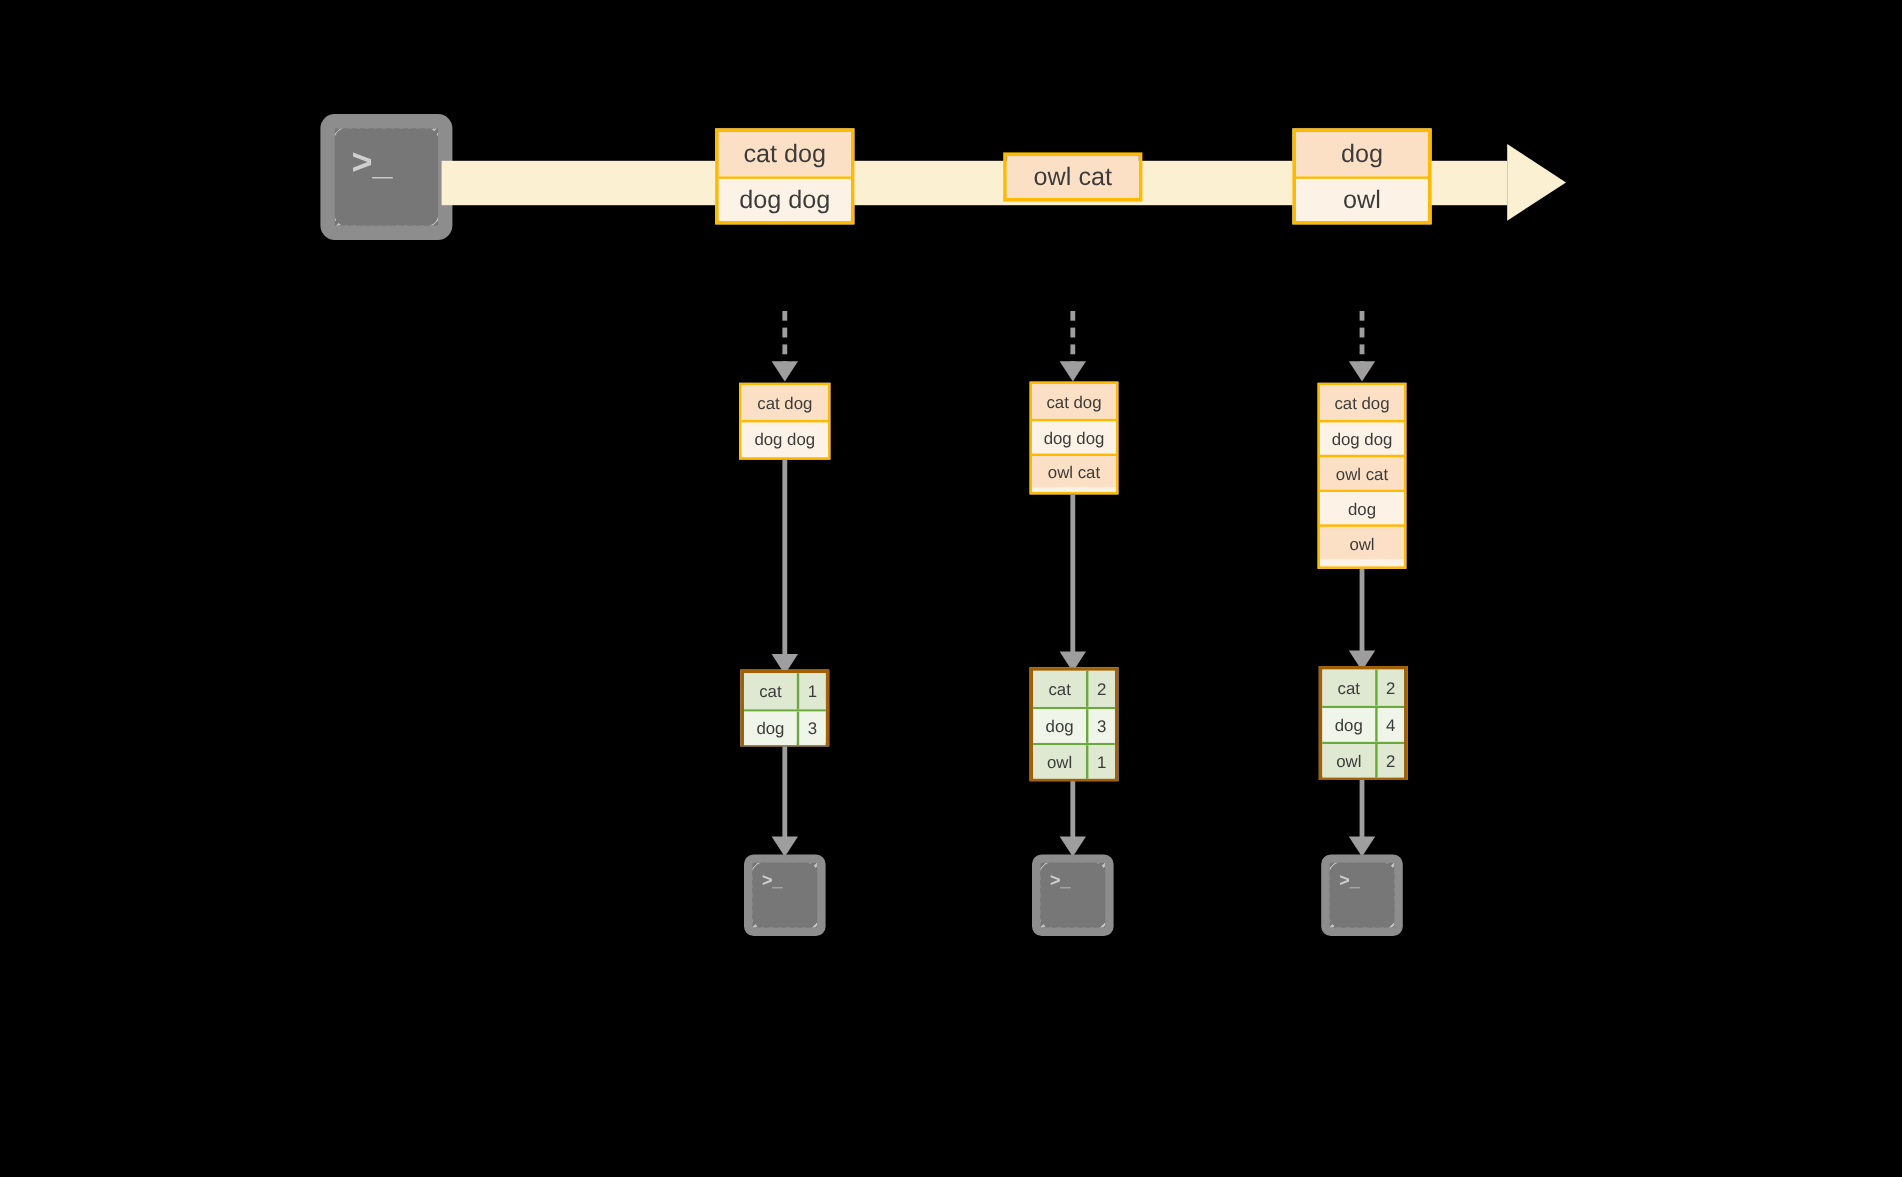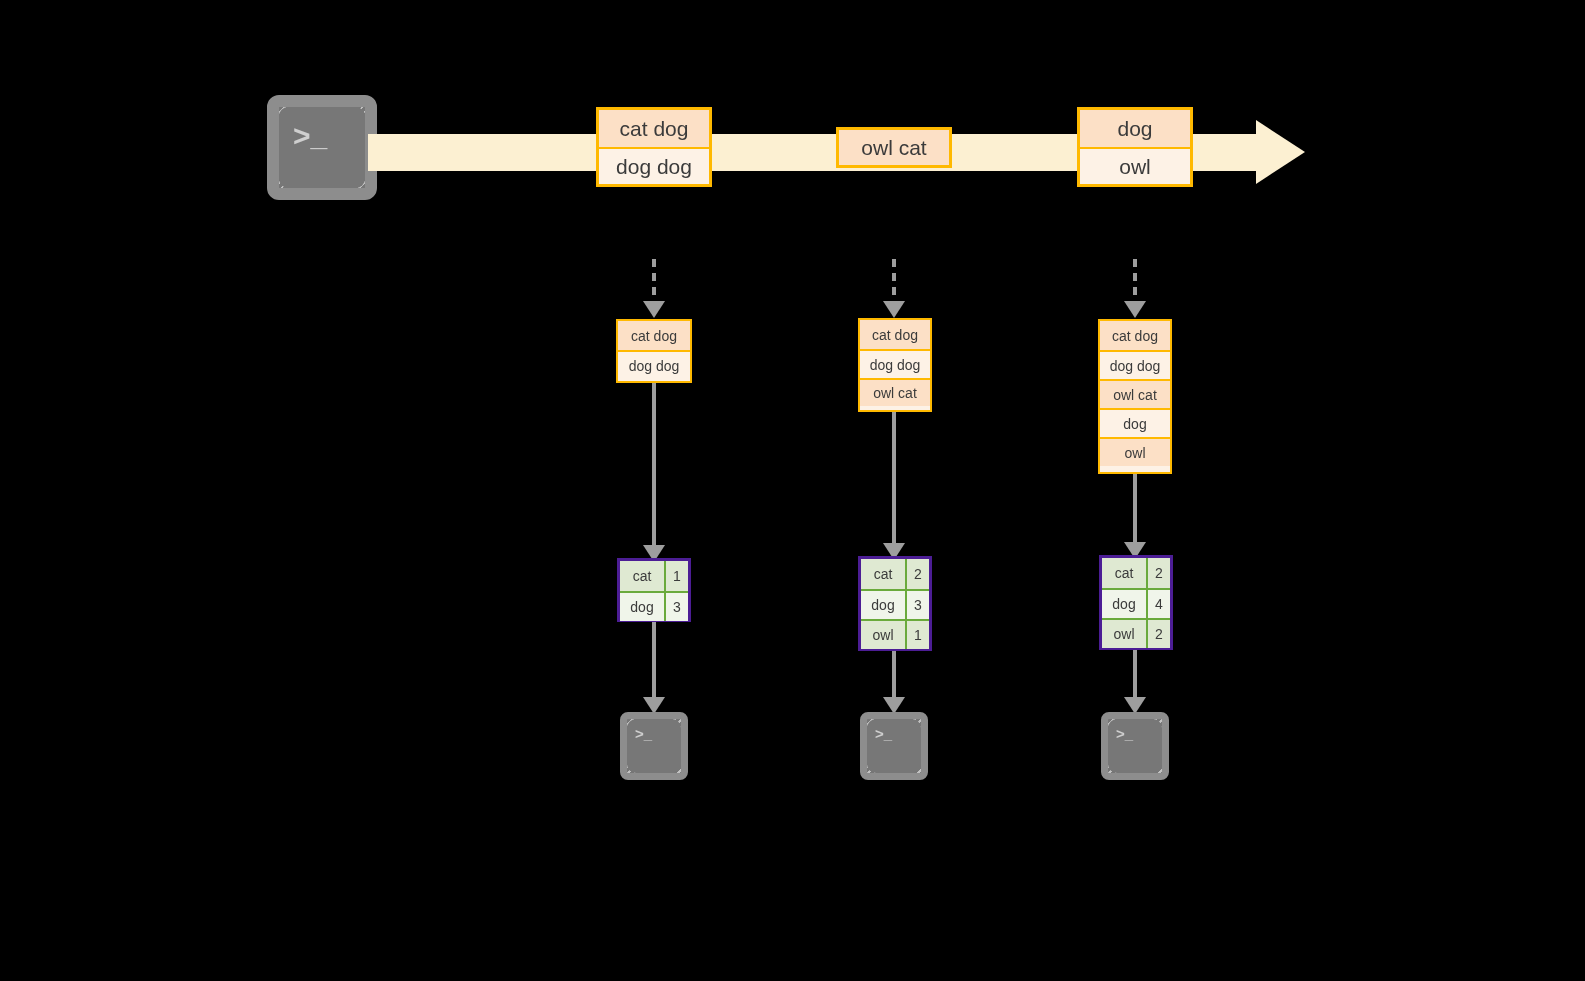--- a/index.html
+++ b/index.html
@@ -79,21 +79,21 @@
     white-space: nowrap;
   }
   .erow.dark  { background: #fce0c6; }
   .erow.light { background: #fdf2e6; }
   .erow + .erow { border-top: 2px solid #ffb900; }
 
   
   .gbox {
     position: absolute;
     box-sizing: border-box;
-    border: 3px solid #4c1d95;
+    border: 3px solid #a16207;
     background: #eef5e6;
   }
   .grow {
     box-sizing: border-box;
     display: flex;
     height: 30px;
   }
   .grow + .grow { border-top: 2px solid #6aaa3c; }
   .grow.dark  .gcell { background: #dfe9d2; }
   .grow.light .gcell { background: #f0f5ea; }

